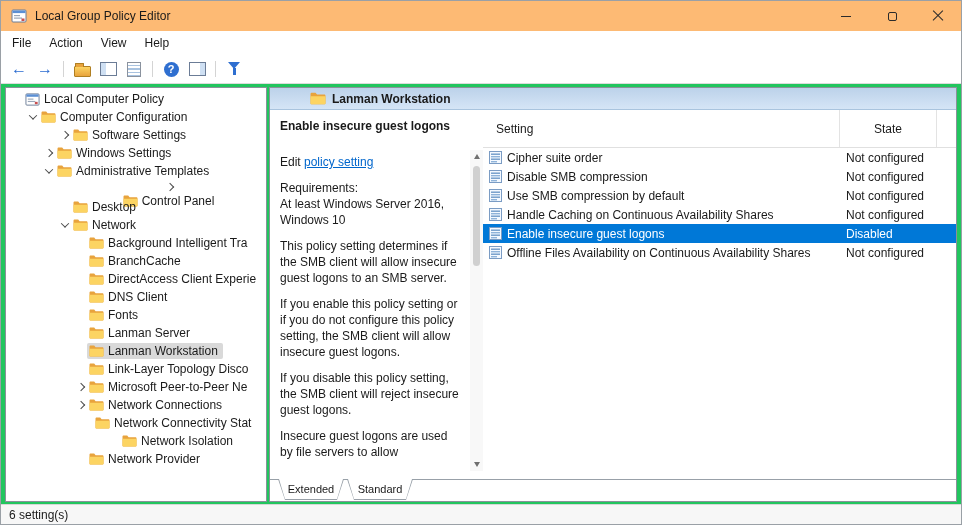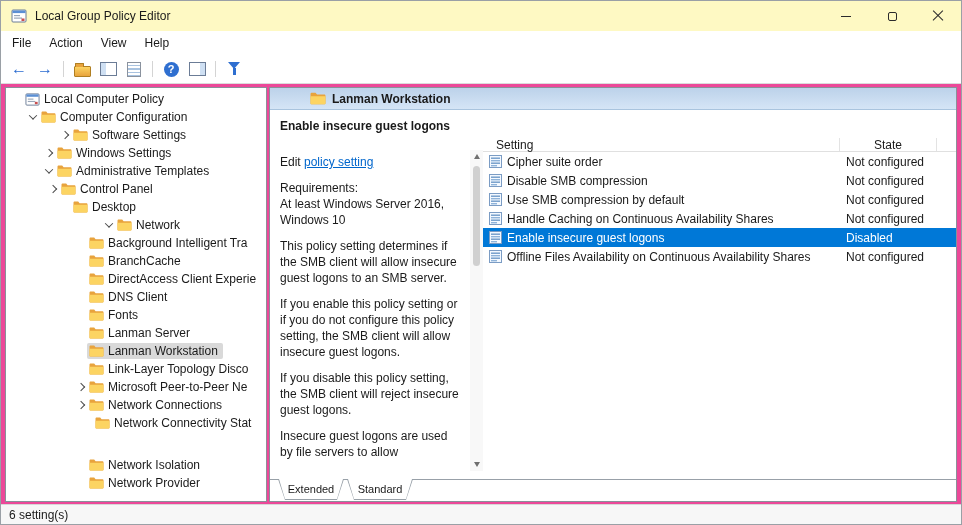--- a/index.html
+++ b/index.html
@@ -6,21 +6,21 @@
   html,body { background:#e8e8e8; }
   body { font-family: "Liberation Sans", "DejaVu Sans", sans-serif; }
 
   .window {
     position: relative; width: 962px; height: 525px;
     background:#ffffff; border:1px solid #9aa0a6; overflow:hidden;
     font-size:12px; color:#1a1a1a;
   }
 
   
-  .titlebar { position:absolute; top:0; left:0; right:0; height:30px; background:#fef9c3; display:flex; align-items:center; }
+  .titlebar { position:absolute; top:0; left:0; right:0; height:30px; background:#fdba74; display:flex; align-items:center; }
   .app-icon { margin-left:10px; display:inline-flex; }
   .title-text { margin-left:8px; font-size:12px; }
   .winbtns { margin-left:auto; display:flex; height:30px; }
   .winbtn { width:46px; height:30px; display:flex; align-items:center; justify-content:center; cursor:default; }
   .glyph-min { width:10px; height:1px; background:#2b2b2b; }
   .glyph-max { width:9px; height:9px; border:1px solid #2b2b2b; border-radius:2px; }
   .glyph-close { position:relative; width:12px; height:12px; }
   .glyph-close::before, .glyph-close::after {
     content:""; position:absolute; left:-1px; top:5.4px; width:14px; height:1.2px; background:#2b2b2b;
   }
@@ -42,21 +42,21 @@
   [data-name="up-level-icon"]::before { content:""; width:15px; height:9px; background:linear-gradient(#fcd462,#e8a33d); border:1px solid #b07f22; border-radius:1px; margin-top:4px; }
   [data-name="up-level-icon"]::after  { content:""; position:absolute; top:4.5px; left:4.5px; width:7px; height:3px; background:#e8a33d; border:1px solid #b07f22; border-bottom:none; border-radius:1px 1px 0 0; }
   [data-name="show-console-tree-icon"]::before { content:""; width:15px; height:12px; border:1px solid #6b7c96; background:linear-gradient(90deg,#cfe0f3 0 5px,#fff 5px); }
   [data-name="export-list-icon"]::before { content:""; width:12px; height:13px; border:1px solid #8a929e; background:repeating-linear-gradient(180deg,#ffffff 0 2px,#a9c3e0 2px 3.5px); }
   [data-name="help-icon"]::before { content:"?"; width:15px; height:15px; border-radius:50%; background:#2f6fd0; color:#fff; font-weight:700; font-size:11px; display:flex; align-items:center; justify-content:center; }
   [data-name="action-pane-icon"]::before { content:""; width:15px; height:12px; border:1px solid #6b7c96; background:linear-gradient(270deg,#cfe0f3 0 5px,#fff 5px); }
   [data-name="filter-icon"]::before { content:""; position:absolute; top:4px; width:0; height:0; border-left:6px solid transparent; border-right:6px solid transparent; border-top:7px solid #2f6fd0; }
   [data-name="filter-icon"]::after  { content:""; position:absolute; top:10px; width:3px; height:7px; background:#2f6fd0; }
 
   
-  .workarea { position:absolute; top:83px; bottom:20px; left:0; right:0; background:#ec4899; }
+  .workarea { position:absolute; top:83px; bottom:20px; left:0; right:0; background:#22c55e; }
 
   
   .treepane { position:absolute; left:4px; top:3px; width:262px; bottom:2px; background:#fff; border:1px solid #8a9099; overflow:hidden; padding-top:2px; }
   .tree-row { height:18px; display:flex; align-items:center; white-space:nowrap; cursor:default; }
   .chevron { width:13px; height:13px; display:flex; flex:none; }
   .chevron::before { content:""; width:5px; height:5px; border-right:1.5px solid #4a4a4a; border-bottom:1.5px solid #4a4a4a; margin:auto; display:none; }
   .tree-row.chev-right .chevron::before { display:block; transform:rotate(-45deg); }
   .tree-row.chev-down  .chevron::before { display:block; transform:rotate(45deg) translate(-1px,-1px); }
   .sel { display:inline-flex; align-items:center; gap:4px; padding:1px 5px 1px 2px; border-radius:2px; }
   .tree-row.selected .sel { background:#d9d9d9; }
@@ -81,21 +81,21 @@
   .dpar   { margin:0 0 10px 0; }
   .vscroll { position:absolute; right:0; top:40px; bottom:8px; width:13px; background:#f8f8f8; }
   .scroll-btn { position:absolute; left:0; width:13px; height:13px; display:flex; align-items:center; justify-content:center; }
   .scroll-up { top:0; } .scroll-down { bottom:0; }
   .scroll-up::before   { content:""; border-left:3.5px solid transparent; border-right:3.5px solid transparent; border-bottom:5px solid #6f6f6f; }
   .scroll-down::before { content:""; border-left:3.5px solid transparent; border-right:3.5px solid transparent; border-top:5px solid #6f6f6f; }
   .scroll-thumb { position:absolute; left:3px; top:16px; width:7px; height:100px; background:#d0d0d0; border-radius:3.5px; }
 
   
   .listpane { position:absolute; left:213px; right:0; top:0; bottom:0; overflow:hidden; }
-  .list-header { height:14px; display:flex; align-items:center; border-bottom:1px solid #e0e0e0;margin-top:28px; }
+  .list-header { height:38px; display:flex; align-items:center; border-bottom:1px solid #e0e0e0; }
   .col-setting { width:357px; padding-left:13px; border-right:1px solid #e3e3e3; align-self:stretch; display:flex; align-items:center; }
   .col-state   { width:97px; border-right:1px solid #e3e3e3; align-self:stretch; display:flex; align-items:center; justify-content:center; }
   .lrow { height:19px; display:flex; align-items:center; cursor:default; }
   .lcell-setting { width:357px; display:flex; align-items:center; gap:5px; padding-left:6px; overflow:hidden; white-space:nowrap; flex:none; }
   .lcell-state { width:97px; padding-left:6px; white-space:nowrap; flex:none; }
   .lrow.selected { background:#0078d7; color:#fff; }
   .sicon { display:inline-flex; flex:none; }
 
   
   .tabstrip { height:22px; flex:none; border-top:1px solid #98a0a8; background:#fff; display:flex; gap:3px; padding-left:8px; position:relative; }
@@ -222,21 +222,21 @@
 
             <span class="ticon ticon-folder" data-name="folder-icon">
               <svg width="15" height="12" viewBox="0 0 15 12">
                 <path d="M.5 1.6C.5 1 1 .5 1.6.5h3.6l1.4 1.7h6.8c.6 0 1.1.5 1.1 1.1v7.1c0 .6-.5 1.1-1.1 1.1H1.6C1 11.5.5 11 .5 10.4z" fill="#e8a33d"></path>
                 <path d="M.5 3.8h14v6.6c0 .6-.5 1.1-1.1 1.1H1.6C1 11.5.5 11 .5 10.4z" fill="#fcd462"></path>
               </svg>
             </span>
             <span class="tlabel" data-name="tree-item-label">Administrative Templates</span>
           </span>
         </div>
-        <div class="tree-row chev-right ic-folder" data-name="tree-item" style="padding-left: 40px;">
+        <div class="tree-row chev-right ic-folder" data-name="tree-item" style="padding-left: 68px; flex-direction: column;">
           <span class="chevron" data-name="chevron-icon"></span>
           <span class="sel">
 
             <span class="ticon ticon-folder" data-name="folder-icon">
               <svg width="15" height="12" viewBox="0 0 15 12">
                 <path d="M.5 1.6C.5 1 1 .5 1.6.5h3.6l1.4 1.7h6.8c.6 0 1.1.5 1.1 1.1v7.1c0 .6-.5 1.1-1.1 1.1H1.6C1 11.5.5 11 .5 10.4z" fill="#e8a33d"></path>
                 <path d="M.5 3.8h14v6.6c0 .6-.5 1.1-1.1 1.1H1.6C1 11.5.5 11 .5 10.4z" fill="#fcd462"></path>
               </svg>
             </span>
             <span class="tlabel" data-name="tree-item-label">Control Panel</span>
@@ -248,21 +248,21 @@
 
             <span class="ticon ticon-folder" data-name="folder-icon">
               <svg width="15" height="12" viewBox="0 0 15 12">
                 <path d="M.5 1.6C.5 1 1 .5 1.6.5h3.6l1.4 1.7h6.8c.6 0 1.1.5 1.1 1.1v7.1c0 .6-.5 1.1-1.1 1.1H1.6C1 11.5.5 11 .5 10.4z" fill="#e8a33d"></path>
                 <path d="M.5 3.8h14v6.6c0 .6-.5 1.1-1.1 1.1H1.6C1 11.5.5 11 .5 10.4z" fill="#fcd462"></path>
               </svg>
             </span>
             <span class="tlabel" data-name="tree-item-label">Desktop</span>
           </span>
         </div>
-        <div class="tree-row chev-down ic-folder" data-name="tree-item" style="padding-left: 52px; margin-left: 44px;">
+        <div class="tree-row chev-down ic-folder" data-name="tree-item" style="padding-left: 52px;">
           <span class="chevron" data-name="chevron-icon"></span>
           <span class="sel">
 
             <span class="ticon ticon-folder" data-name="folder-icon">
               <svg width="15" height="12" viewBox="0 0 15 12">
                 <path d="M.5 1.6C.5 1 1 .5 1.6.5h3.6l1.4 1.7h6.8c.6 0 1.1.5 1.1 1.1v7.1c0 .6-.5 1.1-1.1 1.1H1.6C1 11.5.5 11 .5 10.4z" fill="#e8a33d"></path>
                 <path d="M.5 3.8h14v6.6c0 .6-.5 1.1-1.1 1.1H1.6C1 11.5.5 11 .5 10.4z" fill="#fcd462"></path>
               </svg>
             </span>
             <span class="tlabel" data-name="tree-item-label">Network</span>
@@ -404,21 +404,21 @@
 
             <span class="ticon ticon-folder" data-name="folder-icon">
               <svg width="15" height="12" viewBox="0 0 15 12">
                 <path d="M.5 1.6C.5 1 1 .5 1.6.5h3.6l1.4 1.7h6.8c.6 0 1.1.5 1.1 1.1v7.1c0 .6-.5 1.1-1.1 1.1H1.6C1 11.5.5 11 .5 10.4z" fill="#e8a33d"></path>
                 <path d="M.5 3.8h14v6.6c0 .6-.5 1.1-1.1 1.1H1.6C1 11.5.5 11 .5 10.4z" fill="#fcd462"></path>
               </svg>
             </span>
             <span class="tlabel" data-name="tree-item-label">Network Connectivity Stat</span>
           </span>
         </div>
-        <div class="tree-row chev-none ic-folder" data-name="tree-item" style="padding-left: 68px; margin-top: 24px;">
+        <div class="tree-row chev-none ic-folder" data-name="tree-item" style="padding-left: 101px;">
           <span class="chevron" data-name="chevron-icon"></span>
           <span class="sel">
 
             <span class="ticon ticon-folder" data-name="folder-icon">
               <svg width="15" height="12" viewBox="0 0 15 12">
                 <path d="M.5 1.6C.5 1 1 .5 1.6.5h3.6l1.4 1.7h6.8c.6 0 1.1.5 1.1 1.1v7.1c0 .6-.5 1.1-1.1 1.1H1.6C1 11.5.5 11 .5 10.4z" fill="#e8a33d"></path>
                 <path d="M.5 3.8h14v6.6c0 .6-.5 1.1-1.1 1.1H1.6C1 11.5.5 11 .5 10.4z" fill="#fcd462"></path>
               </svg>
             </span>
             <span class="tlabel" data-name="tree-item-label">Network Isolation</span>

